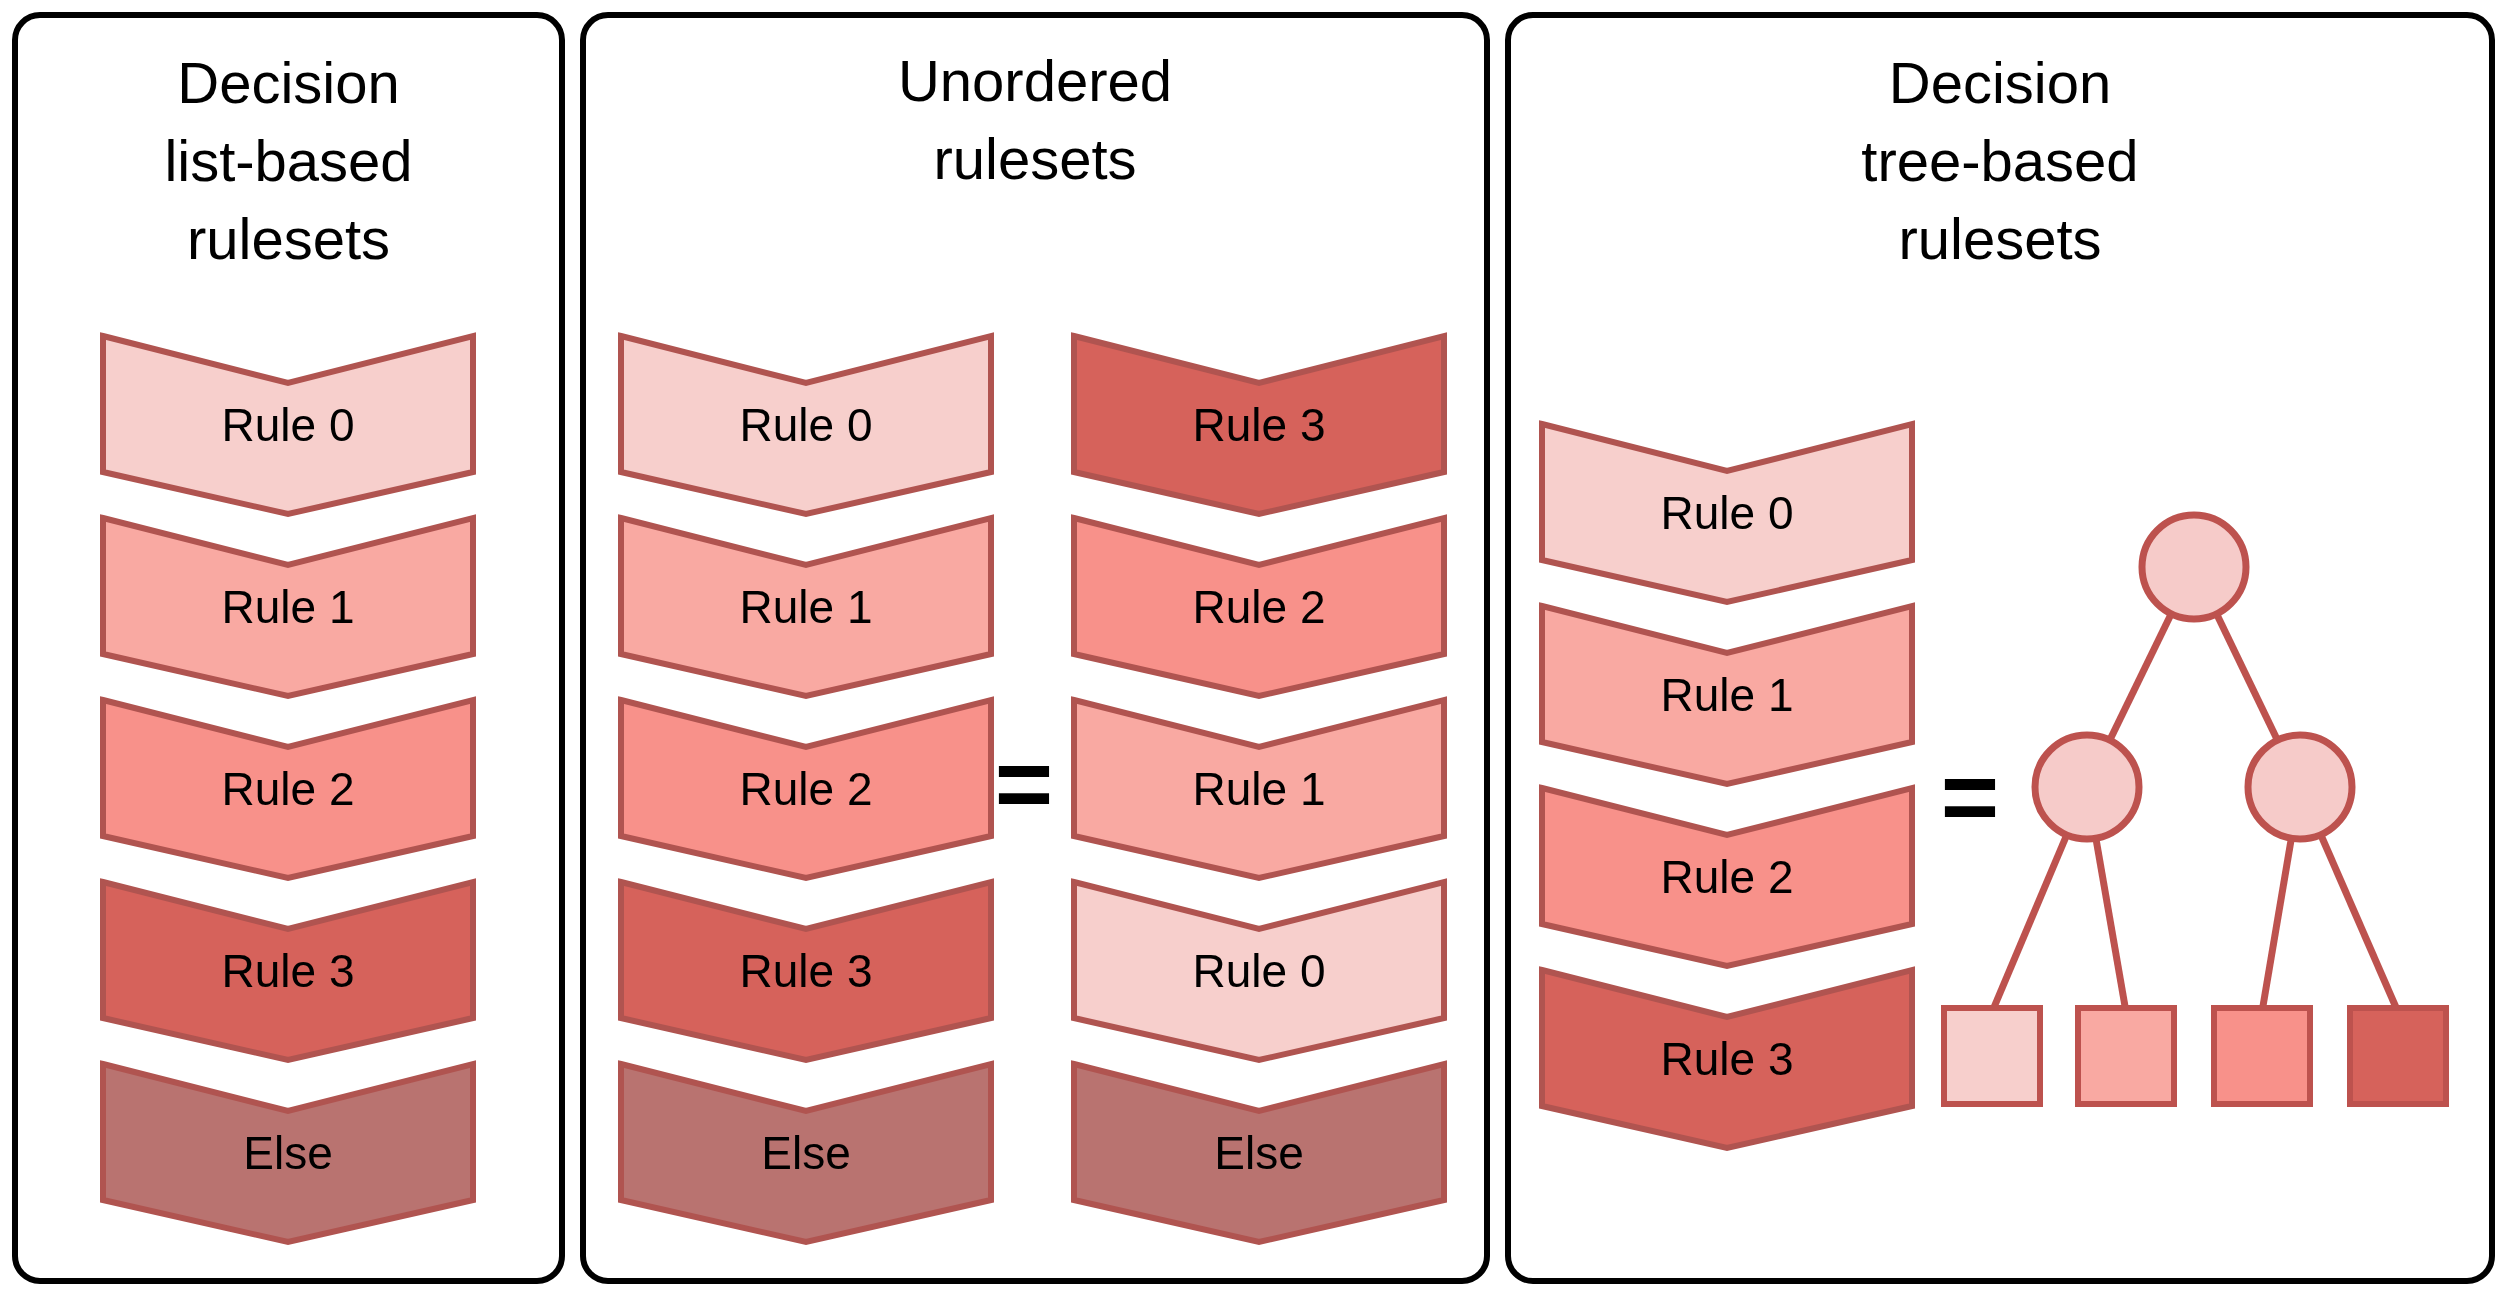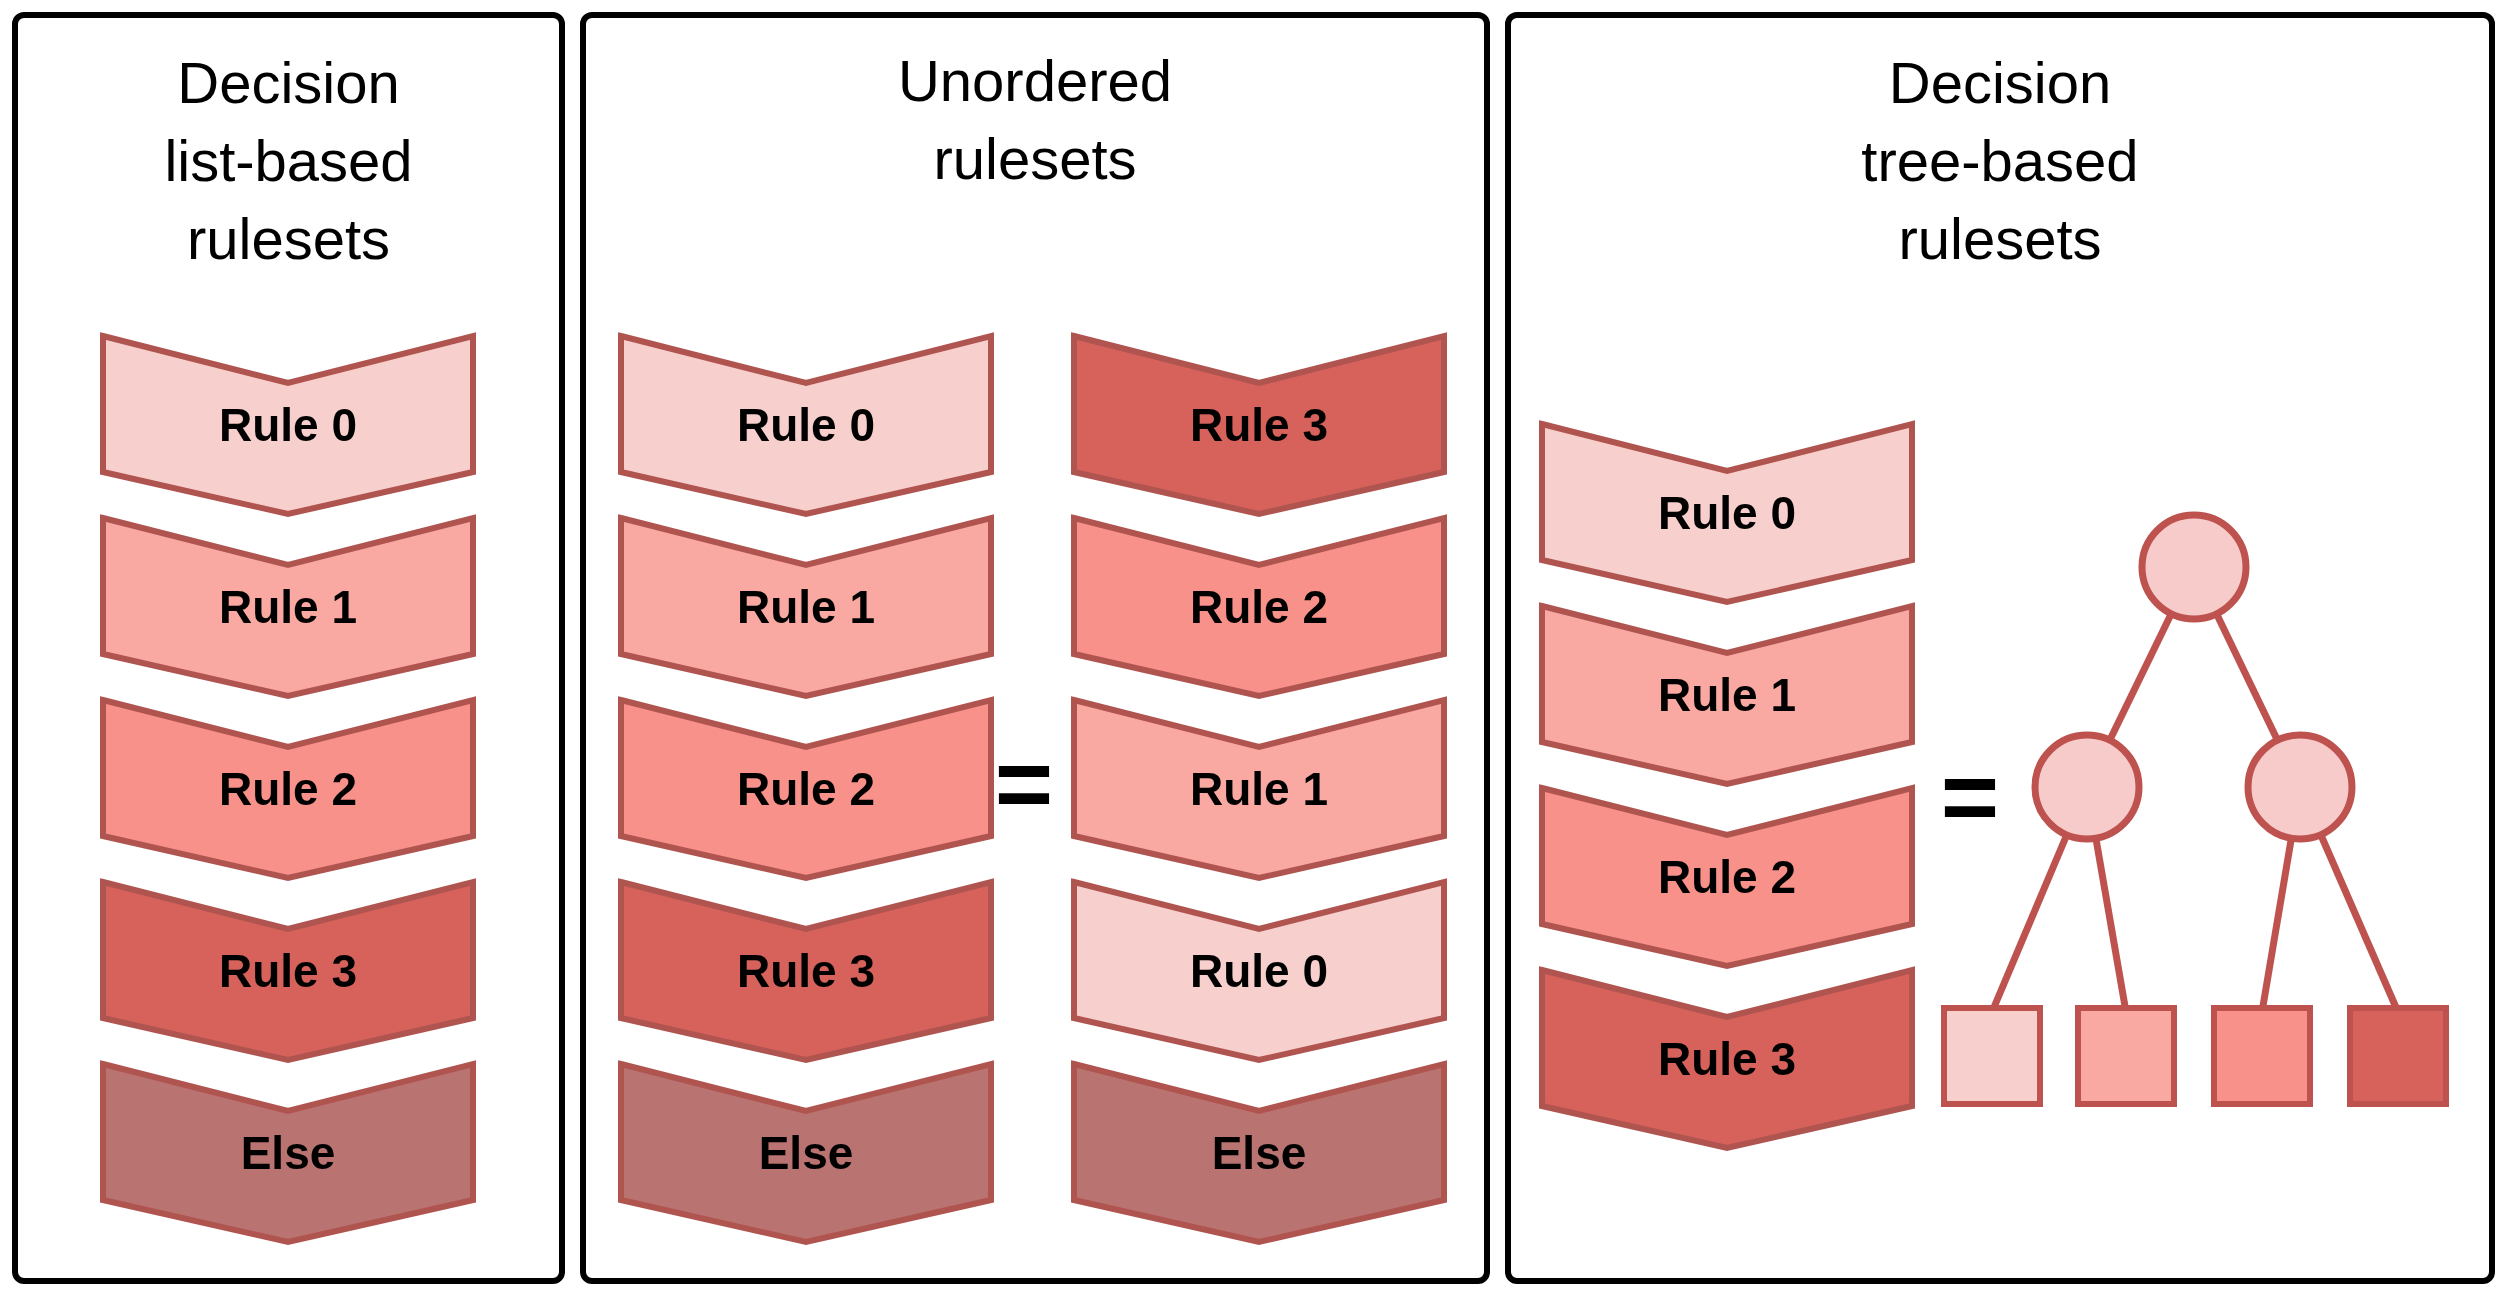--- a/index.html
+++ b/index.html
@@ -2,33 +2,33 @@
 <html><head>
 <meta charset="utf-8">
 <style>
   html,body{margin:0;padding:0;background:#ffffff;}
   .canvas{
     position:relative;width:2505px;height:1296px;background:#ffffff;
     font-family:"Liberation Sans",sans-serif;color:#000;overflow:hidden;
   }
   .panel{
     position:absolute;top:12px;height:1272px;background:#ffffff;
-    border:6px solid #000;border-radius:12px;box-sizing:border-box;
+    border:6px solid #000;border-radius:28px;box-sizing:border-box;
   }
   #panel1{left:12px;width:553px;}
   #panel2{left:580px;width:910px;}
   #panel3{left:1505px;width:990px;}
   .title{
     position:absolute;top:0;left:0;right:0;margin:0;text-align:center;
     font-size:58px;line-height:78px;font-weight:400;white-space:pre-line;
   }
   #panel1 .title{padding-top:26px;}
   #panel2 .title{padding-top:24px;}
   #panel3 .title{padding-top:26px;}
-  .stack{position:absolute;width:333px;font-weight:bold;}
+  .stack{position:absolute;width:333px;}
   .chev{position:absolute;left:0;width:376px;height:185px;overflow:visible;}
   .chev polygon{stroke:#b05450;stroke-width:6;}
   .chev text{font-size:46px;fill:#000;text-anchor:middle;font-family:"Liberation Sans",sans-serif;}
   .equals{
     position:absolute;transform:translate(-50%,-50%);
     font-size:100px;font-weight:700;line-height:100px;
   }
   .tree{position:absolute;overflow:visible;}
   .tree line{stroke:#bd524e;stroke-width:7;}
   .tree circle{stroke:#bd524e;stroke-width:7;}

